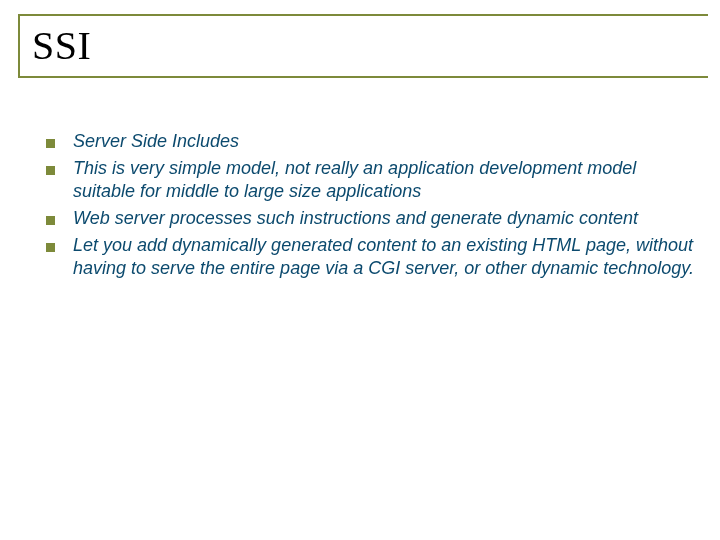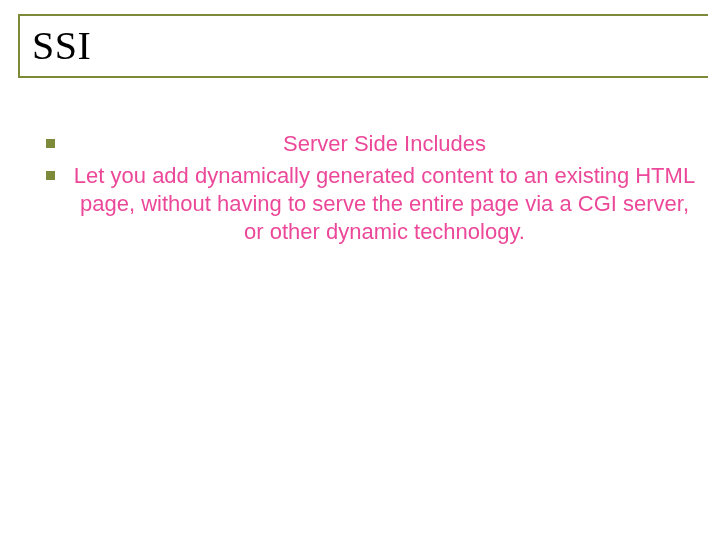--- a/index.html
+++ b/index.html
@@ -9,21 +9,20 @@
     height: 540px;
     background: #ffffff;
     font-family: Arial, Helvetica, sans-serif;
     overflow: hidden;
   }
   .slide {
     position: relative;
     width: 720px;
     height: 540px;
     box-sizing: border-box;
-    text-align: center;
   }
   .rule-top {
     position: absolute;
     left: 18px;
     right: 12px;
     top: 14px;
     height: 2px;
     background: #7d8a3a;
   }
   .rule-left {
@@ -65,38 +64,47 @@
   .bullet {
     flex: 0 0 auto;
     width: 9px;
     height: 9px;
     background: #7d8a3a;
     margin-top: 9px;
     margin-right: 18px;
   }
   .text {
     flex: 1 1 auto;
-    font-size: 22px;
+    font-size: 18px;
     line-height: 1.28;
-    color: #ec4899;
+    color: #0c4a6e;
+    font-style: italic;
   }
 </style>
 </head>
 <body>
 
 <div class="slide">
   <div class="rule-top"></div>
   <div class="rule-left"></div>
   <div class="rule-bottom"></div>
 
   <div class="title">SSI</div>
 
   <div class="content">
     <div class="item">
       <div class="bullet"></div>
       <div class="text">Server Side Includes</div>
     </div>
     <div class="item">
       <div class="bullet"></div>
+      <div class="text">This is very simple model, not really an application development model suitable for middle to large size applications</div>
+    </div>
+    <div class="item">
+      <div class="bullet"></div>
+      <div class="text">Web server processes such instructions and generate dynamic content</div>
+    </div>
+    <div class="item">
+      <div class="bullet"></div>
       <div class="text">Let you add dynamically generated content to an existing HTML page, without having to serve the entire page via a CGI server, or other dynamic technology.</div>
     </div>
   </div>
 </div>
 
 </body></html>

